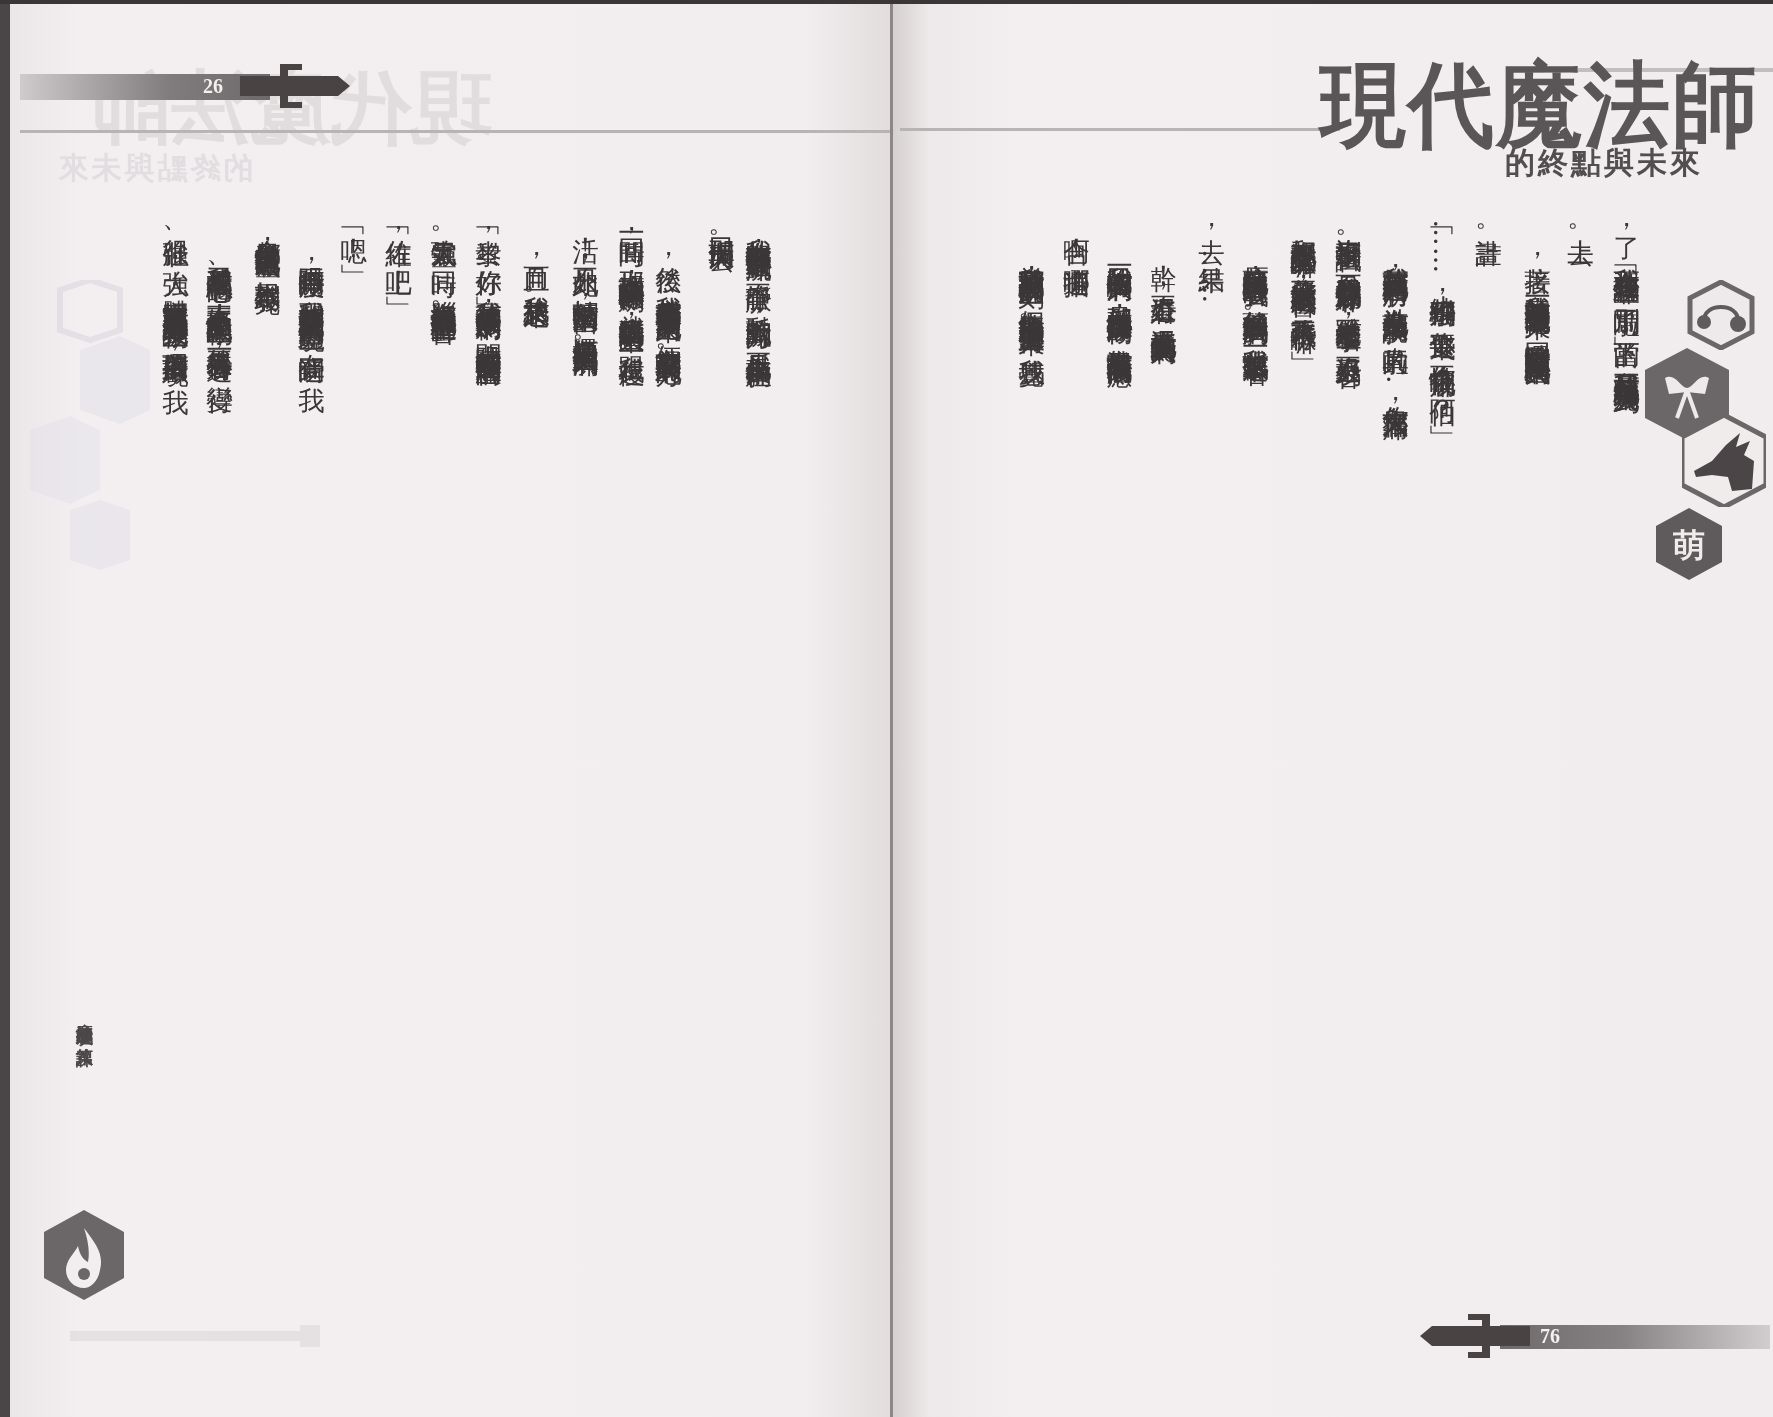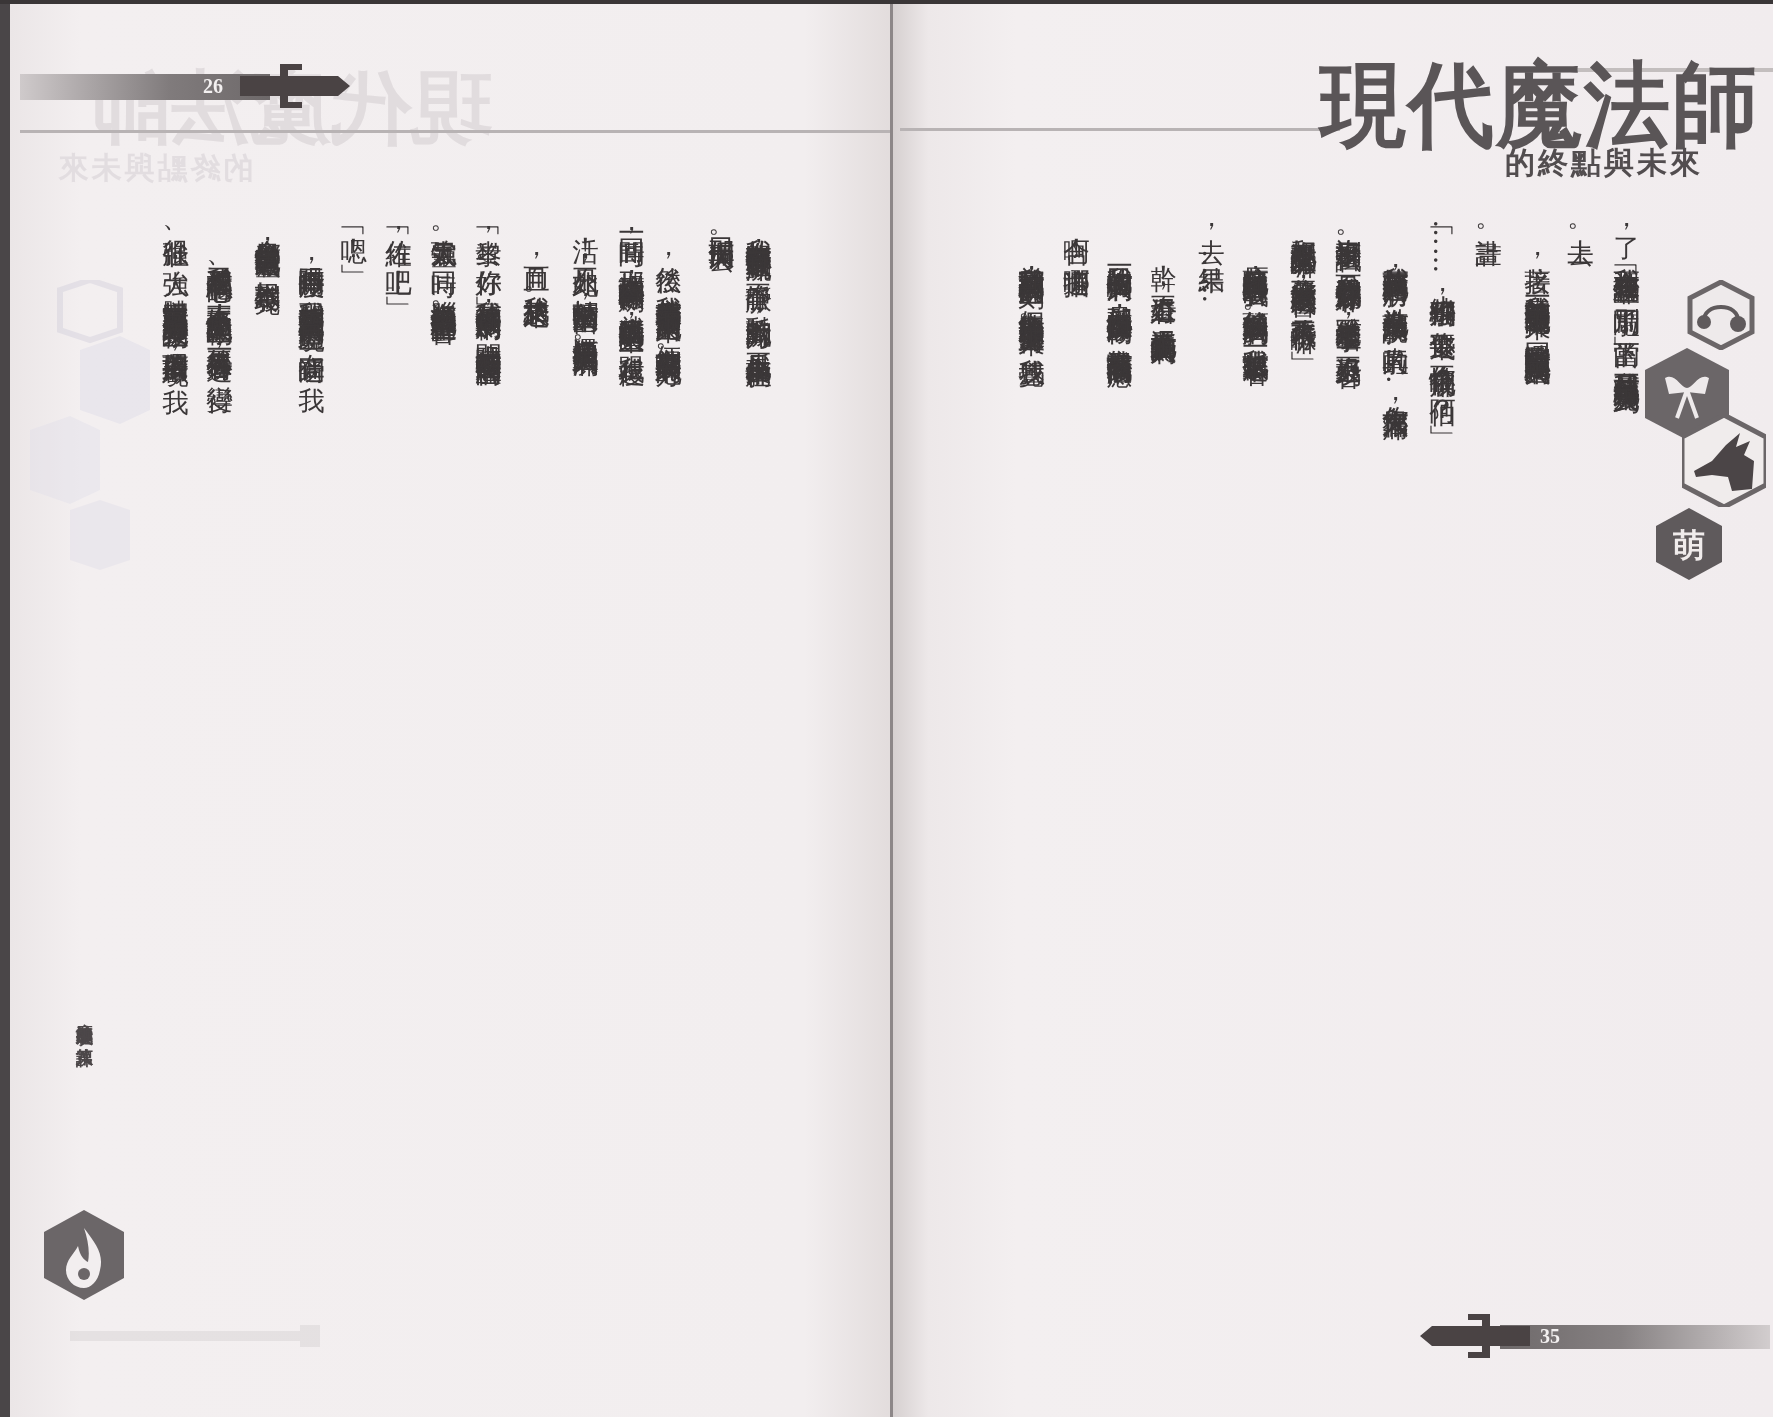--- a/index.html
+++ b/index.html
@@ -163,16 +163,16 @@
   <div class="col" style="left:1198px">去，結果……</div>
   <div class="col" style="left:1150px">　幹！不看還好，一看還真他媽的驚為天人啊！</div>
   <div class="col" style="left:1106px">　我的胸口有一個大洞啊！就是那個被小女妖踩爆的傷口，竟然沒有隨著我的復活而癒</div>
   <div class="col" style="left:1063px">合啊！這哪招啊！</div>
   <div class="col" style="left:1018px">　當我意識到胸口有個洞的那一刻，一個奇癢無比的感覺突然從全身上下傳來。我感覺</div>
 
   <div class="hdr-bar-right"></div>
   <svg class="sword" style="left:1420px;top:1312px" width="110" height="50" viewBox="0 0 110 50">
     <polygon points="110,14 70,14 70,2 48,2 48,8 62,8 62,14 12,14 0,24 12,34 62,34 62,40 48,40 48,46 70,46 70,34 110,34" fill="#4a4344"></polygon>
   </svg>
-  <div class="page-num" style="left:1540px;top:1325px">35</div>
+  <div class="page-num" style="left:1540px;top:1325px">76</div>
 
   <div class="top-edge"></div>
 </div>
 
 </body></html>

